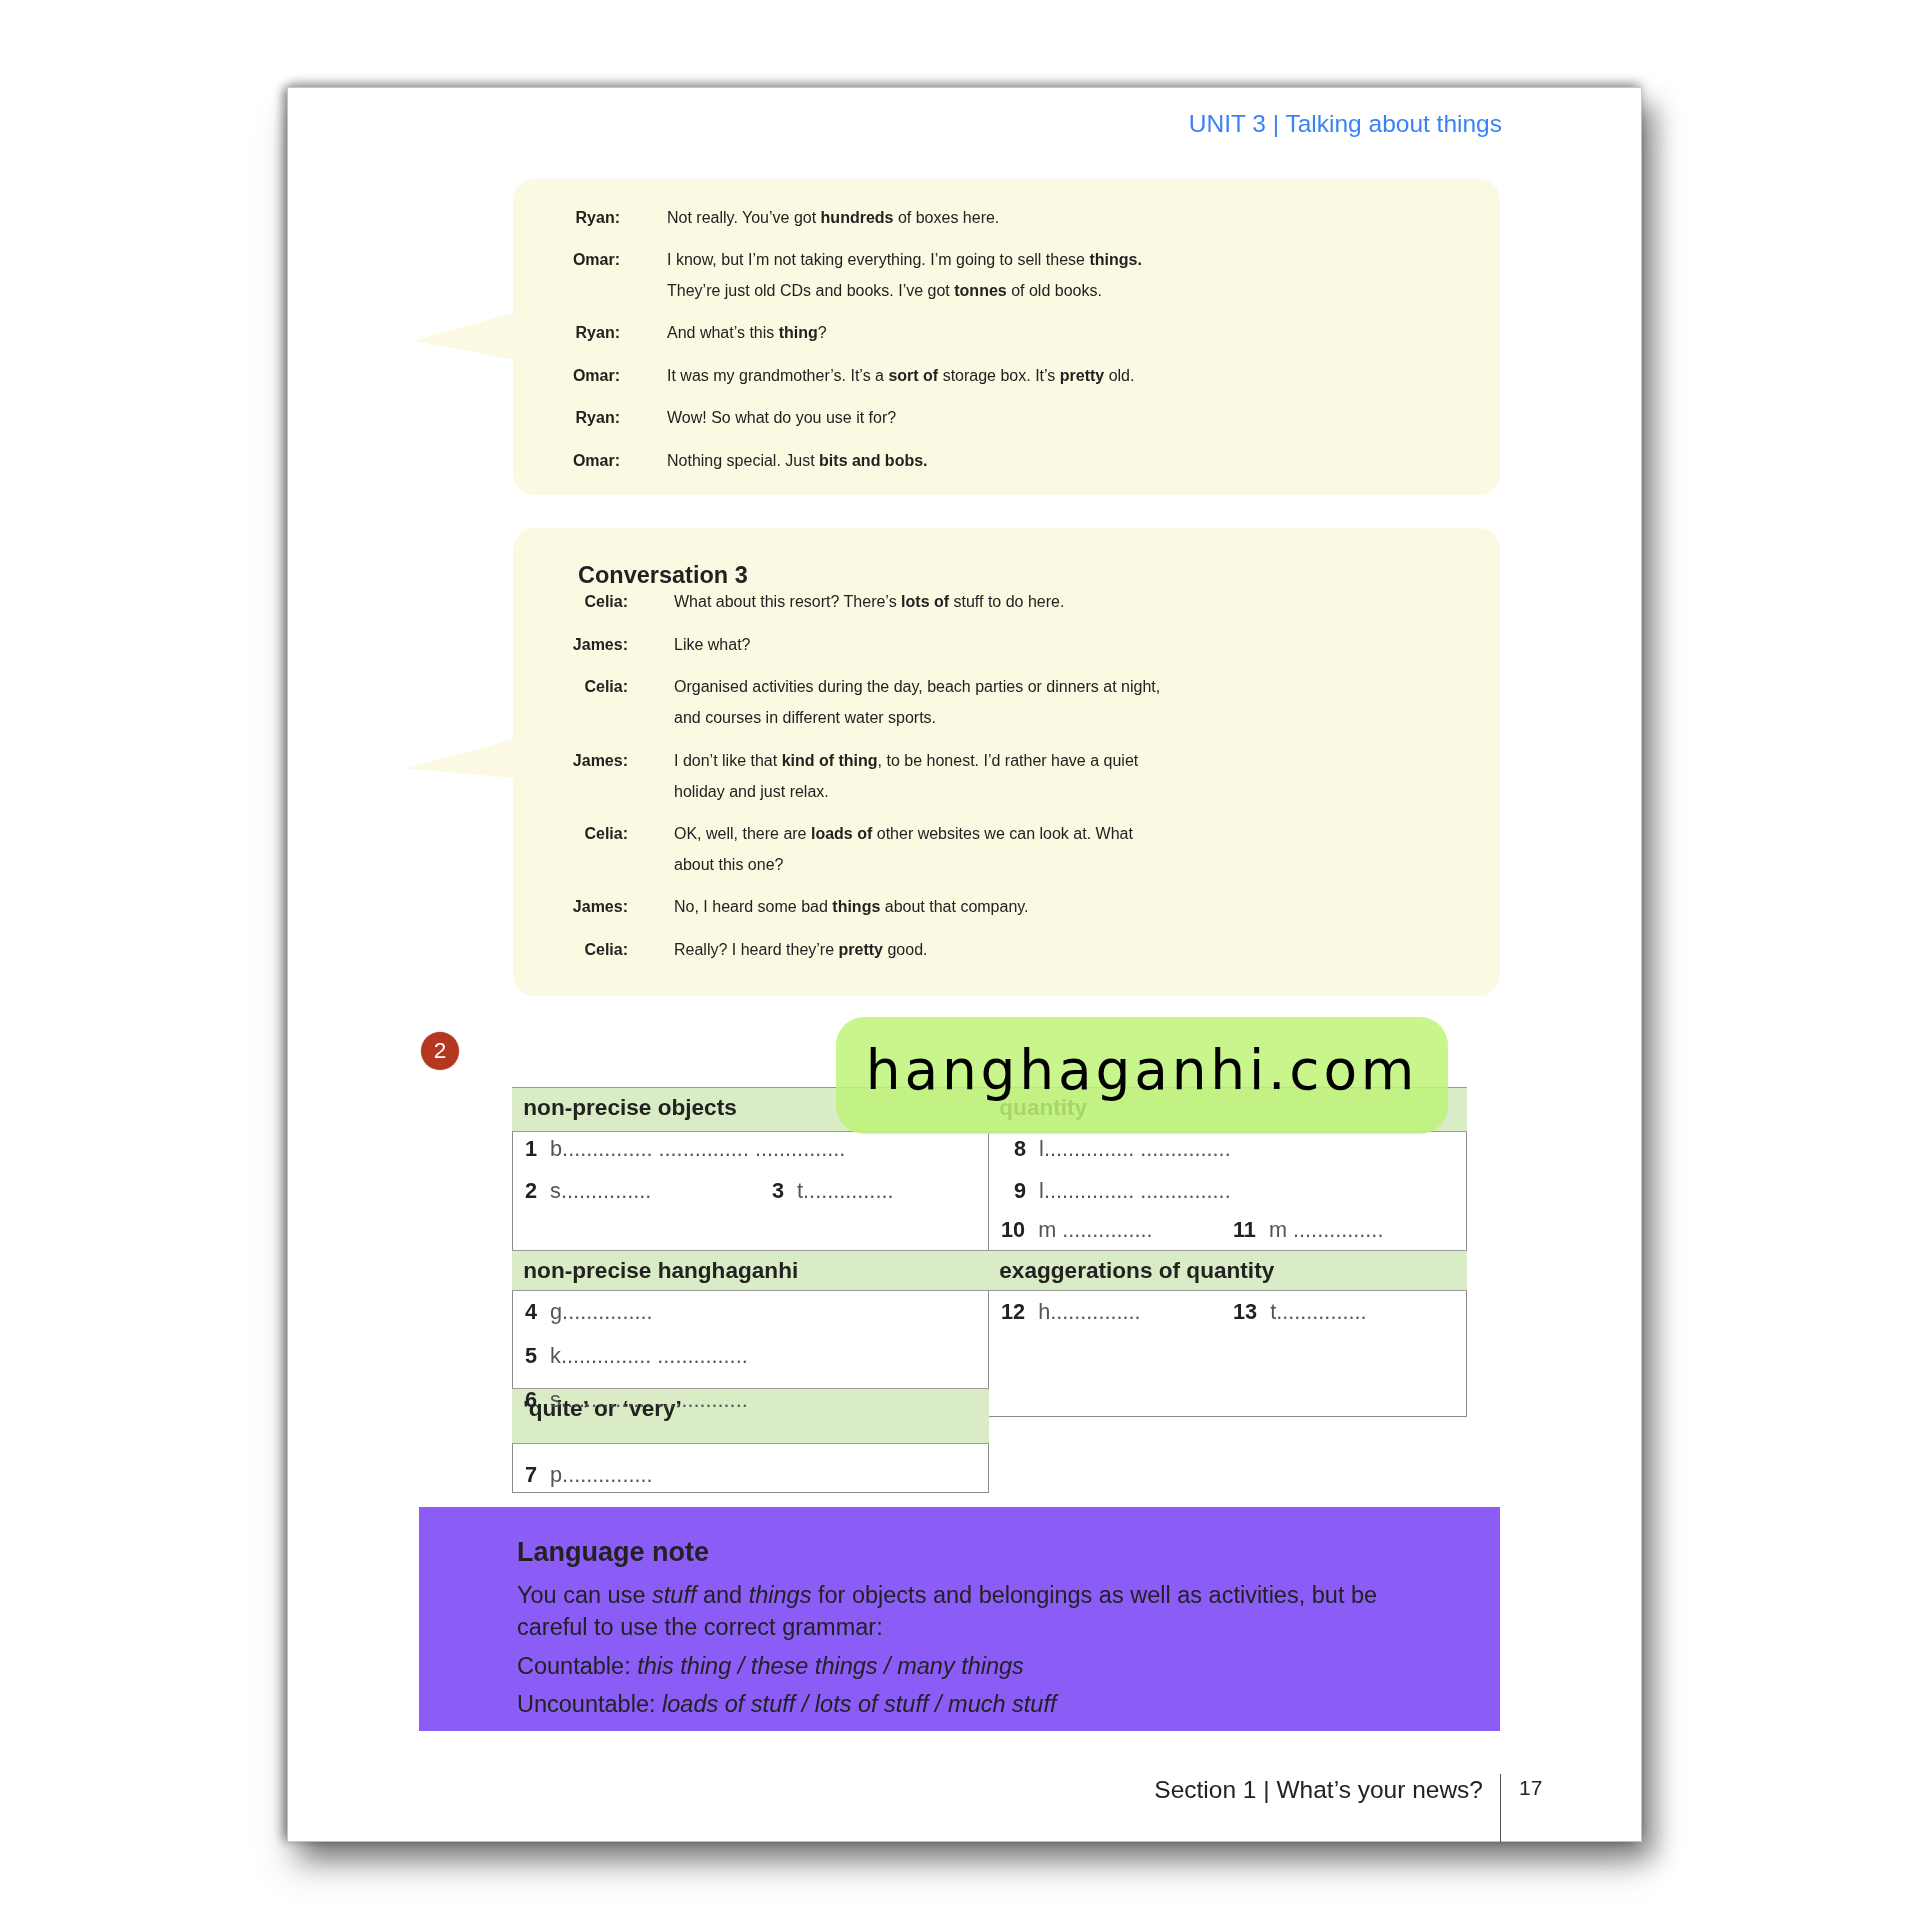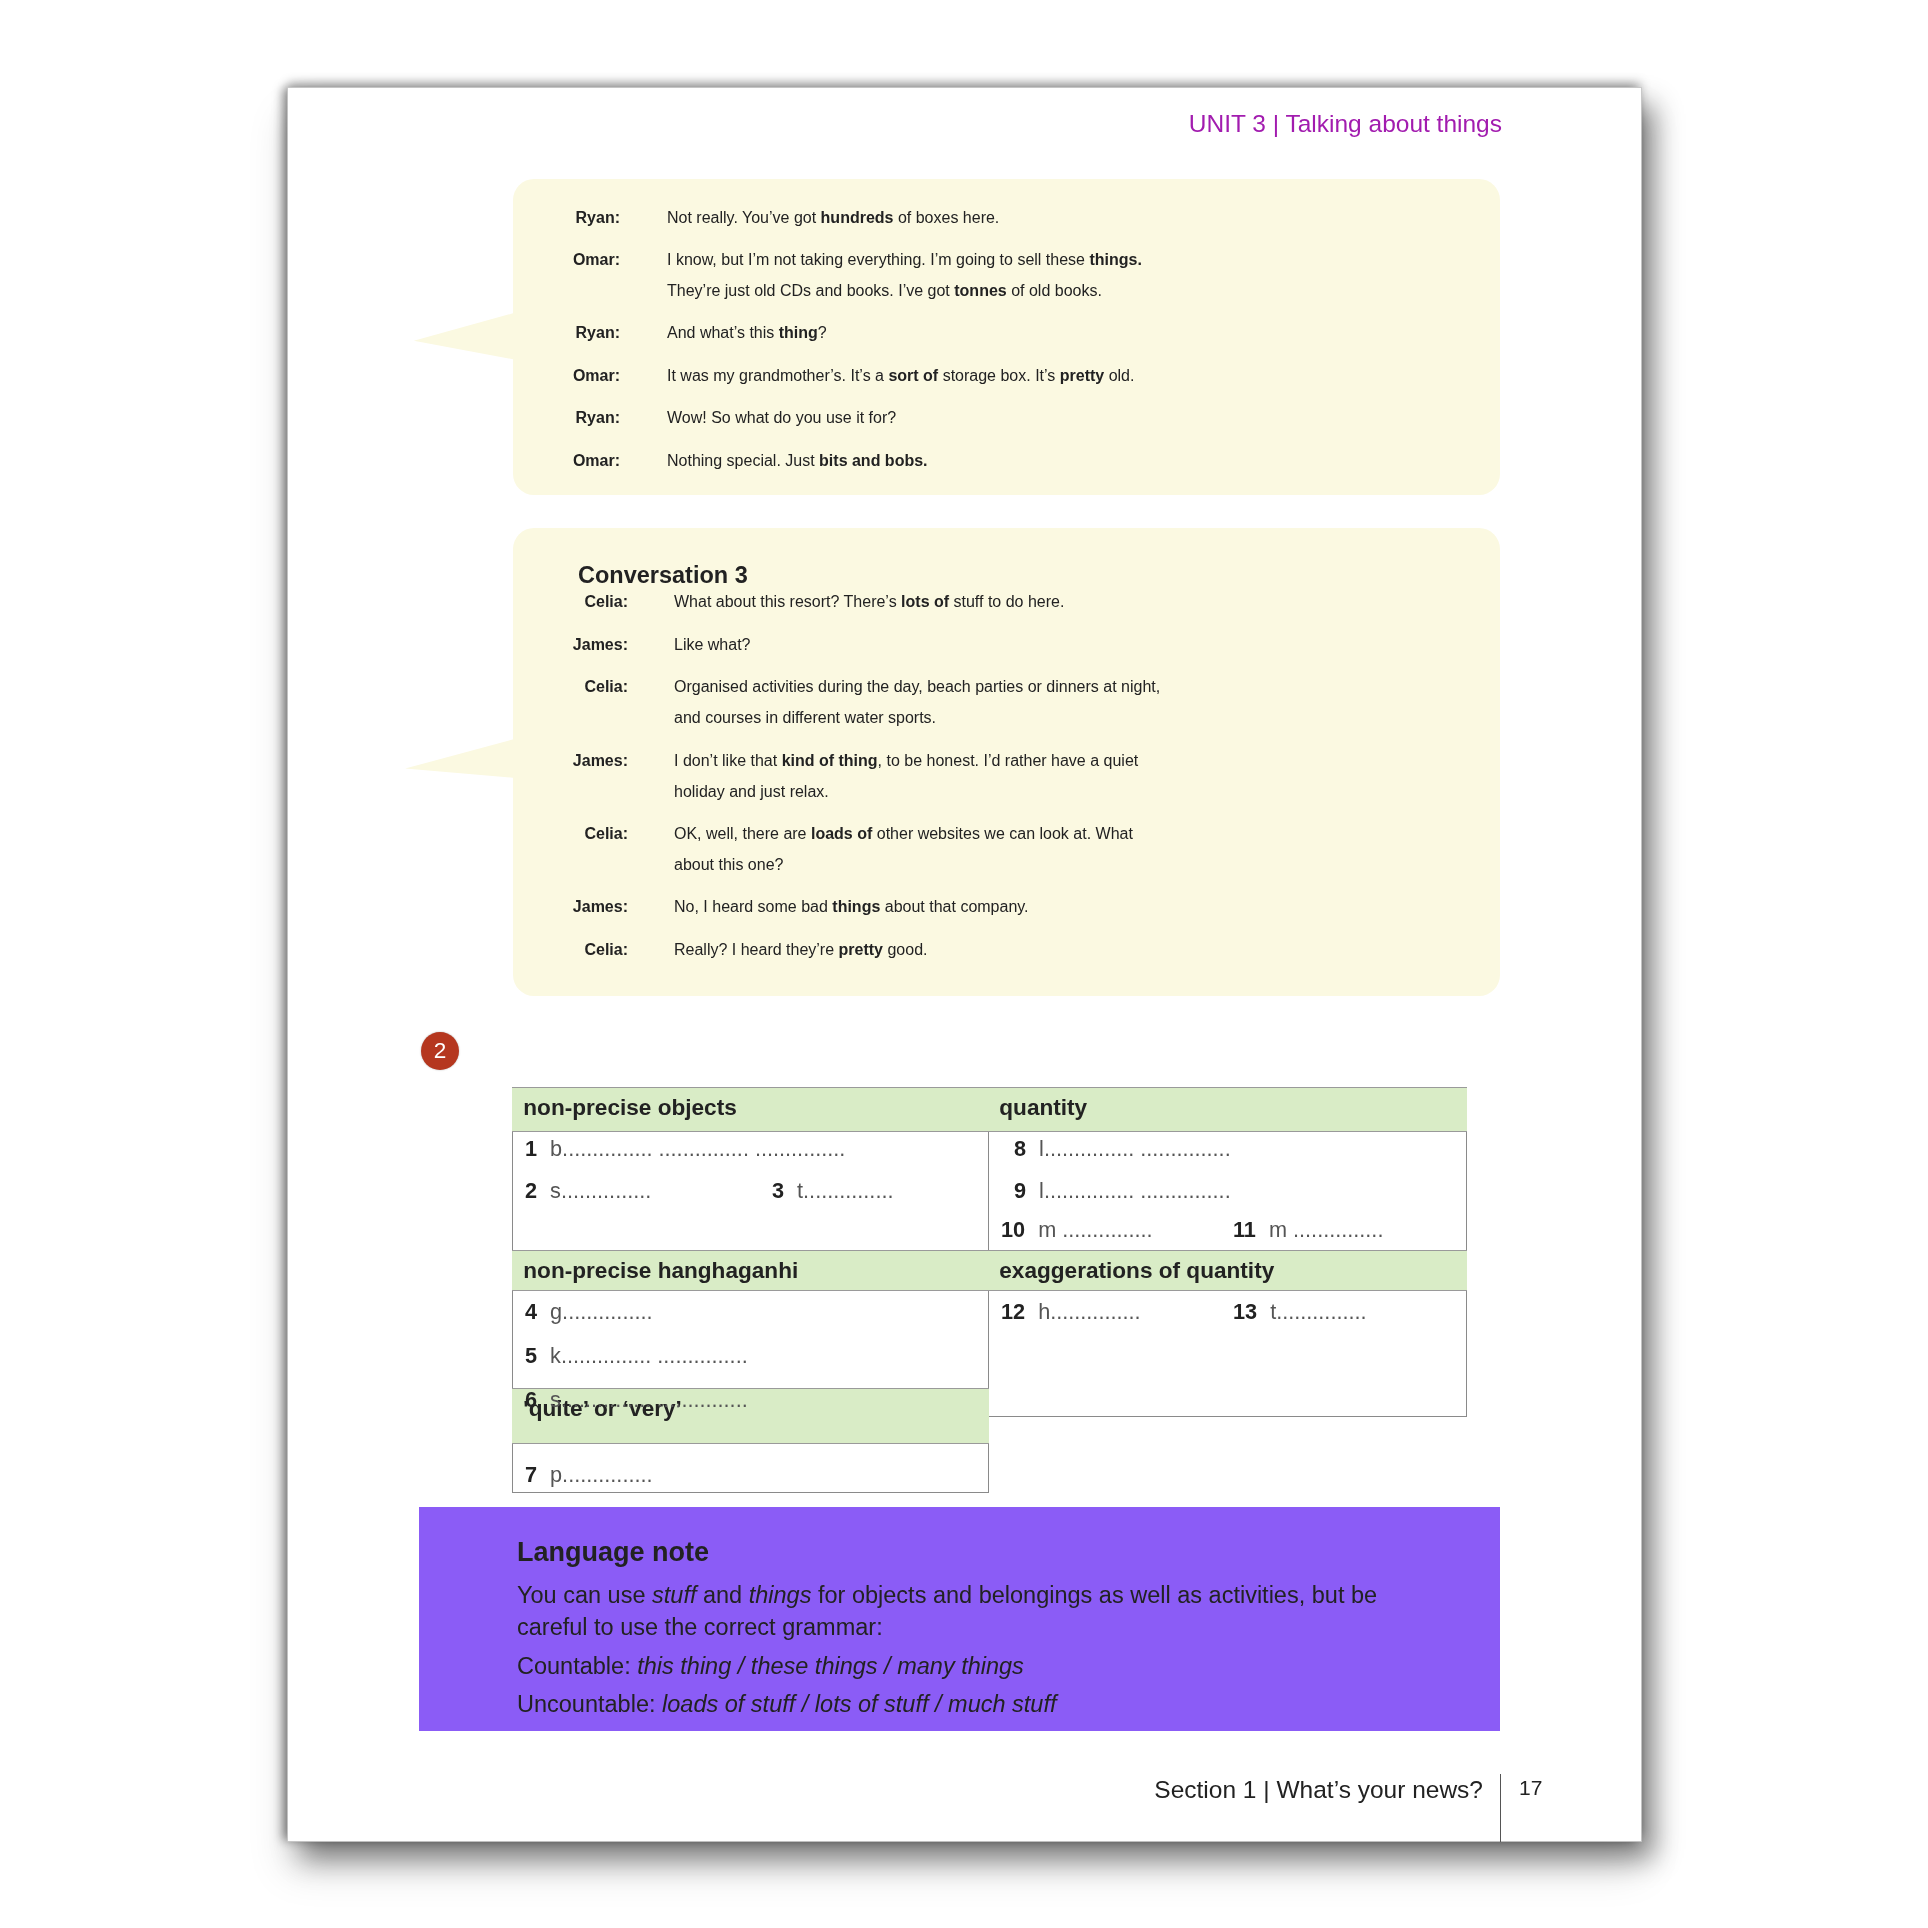--- a/index.html
+++ b/index.html
@@ -8,21 +8,21 @@
     background:#ffffff;
     font-family:"Liberation Sans", "DejaVu Sans", sans-serif;
     color:#222;
   }
   .page {
     position:absolute; left:288px; top:88px; width:1353px; height:1753px;
     background:#fff;
     box-shadow: 0 0 0 0.9px #c9c9c9, -5.6px 0 9.4px rgba(0,0,0,0.35), 0 -5.6px 9.4px rgba(0,0,0,0.25), 13px 17px 26px rgba(0,0,0,0.45), 0 28px 38px rgba(0,0,0,0.15);
   }
   .running-head {
-    position:absolute; right:139px; top:21.7px; font-size:24.5px; color:#a21caf; white-space:nowrap;margin-left:8px;
+    position:absolute; right:139px; top:21.7px; font-size:24.5px; color:#3b82f6; white-space:nowrap;margin-left:8px;
   }
   .bubble {
     position:absolute; left:225px; width:987px; background:#fbf9e1; border-radius:21px;
   }
   .tail { position:absolute; }
   .turn { position:absolute; left:0; right:0; font-size:16px; line-height:31px; }
   .speaker { position:absolute; font-weight:bold; text-align:right; width:94px; }
   .line-text { position:absolute; white-space:pre; }
   .conv-title { position:absolute; font-weight:bold; font-size:23.5px; line-height:31px; }
   b { font-weight:bold; }
@@ -153,14 +153,17 @@
         <div class="note-line" style="top: 105px;"><span>careful to use the correct grammar:</span></div>
         <div class="note-line" style="top: 144px;"><span>Countable: </span><i>this thing / these things / many things</i></div>
         <div class="note-line" style="top: 182px;"><span>Uncountable: </span><i>loads of stuff / lots of stuff / much stuff</i></div>
       </div>
   </div>
 
   <div class="footer">Section 1 | What’s your news?</div>
   <div class="footer-rule"></div>
   <div class="page-num">17</div>
 
+  <div class="watermark">
+    <div class="watermark-text">hanghaganhi.com</div>
+  </div>
 </div>
 
 
 </body></html>

